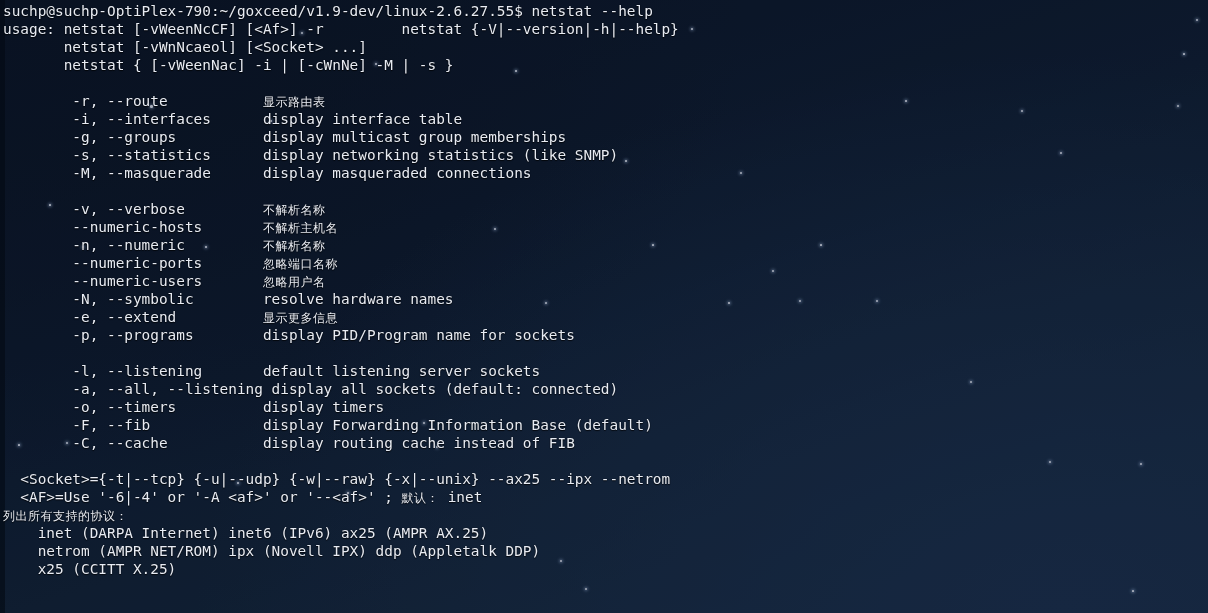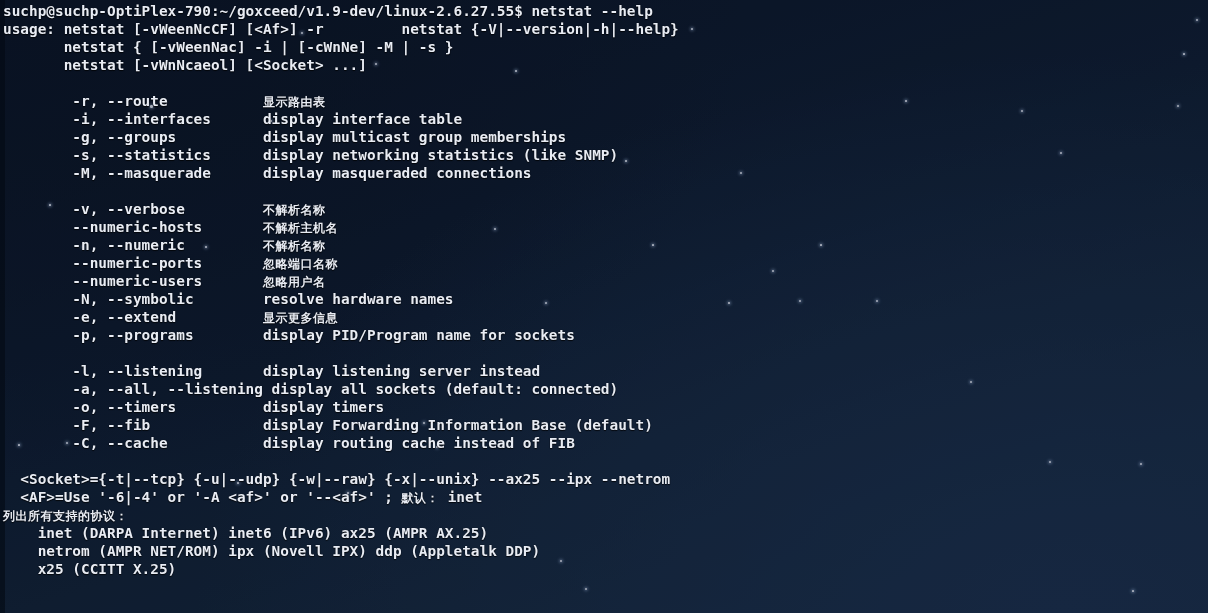--- a/index.html
+++ b/index.html
@@ -79,21 +79,21 @@
     margin: 0;
     padding: 0;
     height: 18px;
     line-height: 18px;
     font-family: "DejaVu Sans Mono", "Liberation Mono", monospace;
     font-size: 14.4px;
     letter-spacing: 0px;
     color: #e8ecf4;
     white-space: pre;
     text-shadow: 0 0 1px rgba(0,0,0,.85), 0 1px 1px rgba(0,0,0,.7);
-    font-weight: 700;
+    font-weight: 400;
   }
   pre.line.blank { color: transparent; }
   pre.line .cjk {
     font-family: "DejaVu Sans", "Liberation Sans", sans-serif;
     font-size: 12px;
     letter-spacing: 0.5px;
   }
 </style>
 </head>
 <body>
@@ -140,39 +140,39 @@
       <div class="star" style="left: 799px; top: 300px; width: 2.1px; height: 2.1px;"></div>
       <div class="star" style="left: 270px; top: 120px; width: 1.6px; height: 1.6px;"></div>
       <div class="star" style="left: 515px; top: 70px; width: 1.5px; height: 1.5px;"></div>
       <div class="star" style="left: 625px; top: 160px; width: 1.5px; height: 1.5px;"></div>
     </div>
 
   <div id="terminal">
     <div class="term-body" id="term-body">
         <pre class="line">suchp@suchp-OptiPlex-790:~/goxceed/v1.9-dev/linux-2.6.27.55$ netstat --help</pre>
         <pre class="line">usage: netstat [-vWeenNcCF] [&lt;Af&gt;] -r         netstat {-V|--version|-h|--help}</pre>
+        <pre class="line">       netstat [-vWnNcaeol] [&lt;Socket&gt; ...]</pre>
         <pre class="line">       netstat { [-vWeenNac] -i | [-cWnNe] -M | -s }</pre>
-        <pre class="line">       netstat [-vWnNcaeol] [&lt;Socket&gt; ...]</pre>
         <pre class="line blank">&nbsp;</pre>
         <pre class="line">        -r, --route           <span class="cjk">显示路由表</span></pre>
         <pre class="line">        -i, --interfaces      display interface table</pre>
         <pre class="line">        -g, --groups          display multicast group memberships</pre>
         <pre class="line">        -s, --statistics      display networking statistics (like SNMP)</pre>
         <pre class="line">        -M, --masquerade      display masqueraded connections</pre>
         <pre class="line blank">&nbsp;</pre>
         <pre class="line">        -v, --verbose         <span class="cjk">不解析名称</span></pre>
         <pre class="line">        --numeric-hosts       <span class="cjk">不解析主机名</span></pre>
         <pre class="line">        -n, --numeric         <span class="cjk">不解析名称</span></pre>
         <pre class="line">        --numeric-ports       <span class="cjk">忽略端口名称</span></pre>
         <pre class="line">        --numeric-users       <span class="cjk">忽略用户名</span></pre>
         <pre class="line">        -N, --symbolic        resolve hardware names</pre>
         <pre class="line">        -e, --extend          <span class="cjk">显示更多信息</span></pre>
         <pre class="line">        -p, --programs        display PID/Program name for sockets</pre>
         <pre class="line blank">&nbsp;</pre>
-        <pre class="line">        -l, --listening       display listening server instead</pre>
+        <pre class="line">        -l, --listening       default listening server sockets</pre>
         <pre class="line">        -a, --all, --listening display all sockets (default: connected)</pre>
         <pre class="line">        -o, --timers          display timers</pre>
         <pre class="line">        -F, --fib             display Forwarding Information Base (default)</pre>
         <pre class="line">        -C, --cache           display routing cache instead of FIB</pre>
         <pre class="line blank">&nbsp;</pre>
         <pre class="line">  &lt;Socket&gt;={-t|--tcp} {-u|--udp} {-w|--raw} {-x|--unix} --ax25 --ipx --netrom</pre>
         <pre class="line">  &lt;AF&gt;=Use '-6|-4' or '-A &lt;af&gt;' or '--&lt;af&gt;' ; <span class="cjk">默认：</span> inet</pre>
         <pre class="line"><span class="cjk">列出所有支持的协议：</span></pre>
         <pre class="line">    inet (DARPA Internet) inet6 (IPv6) ax25 (AMPR AX.25)</pre>
         <pre class="line">    netrom (AMPR NET/ROM) ipx (Novell IPX) ddp (Appletalk DDP)</pre>

